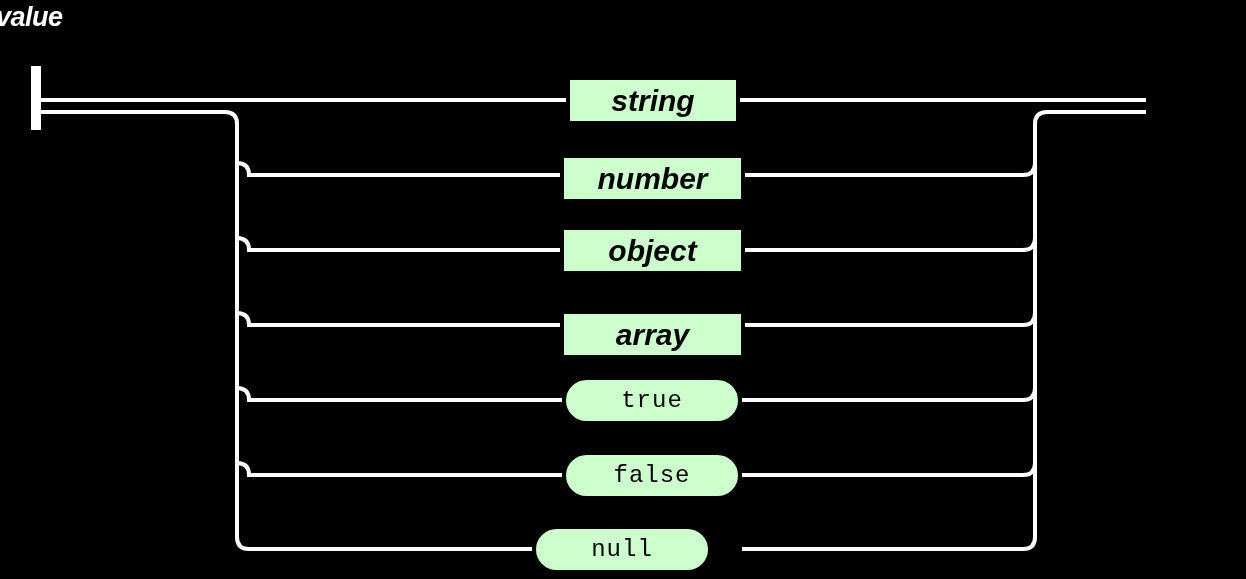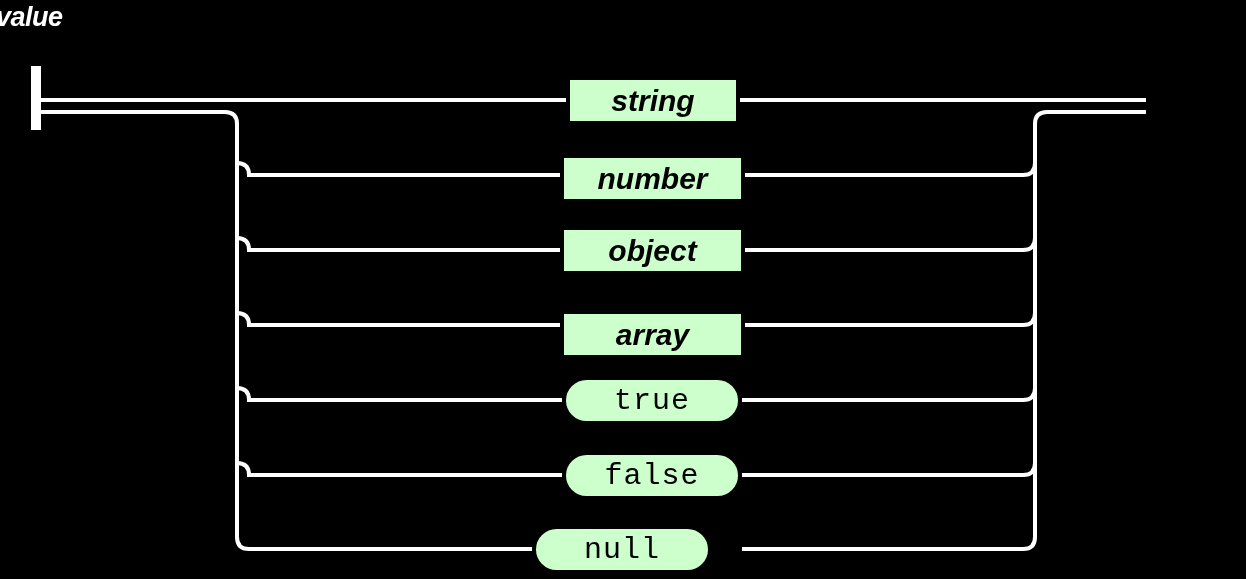--- a/index.html
+++ b/index.html
@@ -54,21 +54,21 @@
     font-weight: bold;
     font-style: italic;
     font-size: 30px;
     letter-spacing: 0px;
   }
   .node.terminal {
     border-radius: 999px;
     font-family: "Liberation Mono", monospace;
     font-weight: normal;
     font-style: normal;
-    font-size: 30px;
+    font-size: 24px;
     letter-spacing: 1px;
   }
 </style>
 </head>
 <body>
 
 <div id="diagram-root">
 
   <div id="title">value</div>
 

